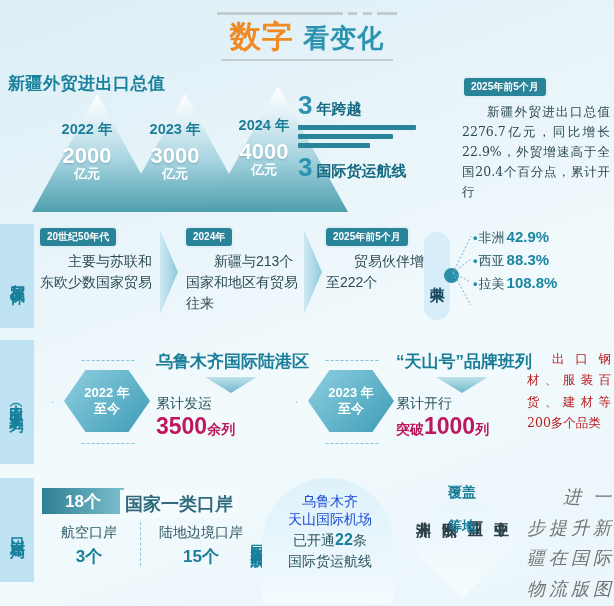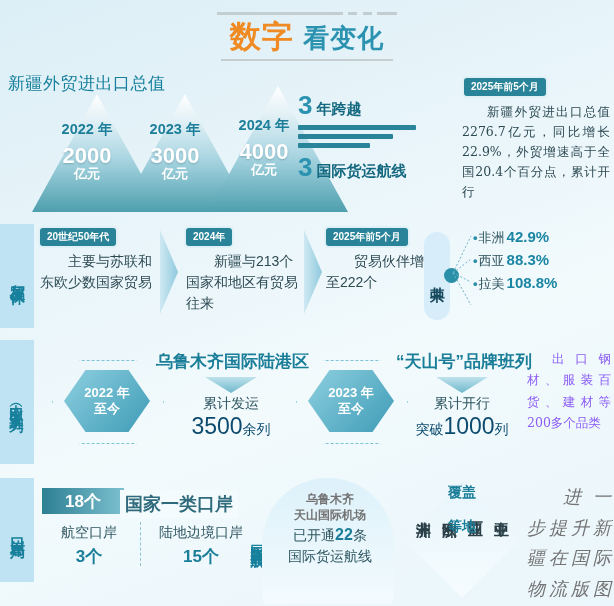--- a/index.html
+++ b/index.html
@@ -22,21 +22,21 @@
   .t-teal{color:#2b93b0;font-size:26px;}
   .badge{
     display:inline-block;background:#2a8499;color:#fff;font-weight:bold;
     font-size:10px;padding:2px 7px;border-radius:3px;
     box-shadow:0 0 0 2px #dff0f6;
   }
   .serif{font-family:"DejaVu Serif","Liberation Serif",serif;}
 
   
   .sec1{position:absolute;left:0;top:70px;width:470px;height:145px;}
-  .sec1 h2{position:absolute;left:8px;top:2px;margin:0;font-size:17px;font-weight:normal;color:#17809c;letter-spacing:.5px;}
+  .sec1 h2{position:absolute;left:8px;top:2px;margin:0;font-size:17px;font-weight:bold;color:#17809c;letter-spacing:.5px;}
   .mts{position:absolute;left:32px;top:22px;width:300px;height:120px;}
   .mt{position:absolute;bottom:0;width:130px;height:118px;
       background:linear-gradient(180deg,#ffffff 0%,#e3f1f6 22%,#a9d5e1 55%,#4e9fae 100%);
       clip-path:polygon(50% 0,100% 100%,0 100%);}
   .mt.m1{left:0;}
   .mt.m2{left:88px;}
   .mt.m3{left:176px;width:140px;height:126px;}
   .mlab{position:absolute;text-align:center;width:120px;}
   .mlab .yr{font-size:14.5px;font-weight:bold;color:#1c7e99;}
   .mlab .big{font-size:22px;font-weight:bold;color:#fff;line-height:1.05;margin-top:5px;
@@ -88,45 +88,45 @@
 
   
   .sec3{position:absolute;left:0;top:338px;width:614px;height:128px;}
   .hex{position:absolute;width:86px;height:62px;
      background:linear-gradient(135deg,#8ecfe0,#3e9cb6);
      clip-path:polygon(25% 0,75% 0,100% 50%,75% 100%,25% 100%,0 50%);
      display:flex;flex-direction:column;align-items:center;justify-content:center;
      color:#fff;font-size:13px;font-weight:bold;line-height:1.25;}
   .hexring{position:absolute;width:110px;height:82px;border:1px dashed #7fc3d6;
      clip-path:polygon(25% 0,75% 0,100% 50%,75% 100%,25% 100%,0 50%);}
-  .railblock{position:absolute;text-align:center;}
+  .railblock{position:absolute;text-align:left;}
   .railblock .h{font-size:17px;font-weight:bold;color:#1b7e99;white-space:nowrap;}
   .tri{width:52px;height:16px;margin:4px auto 2px;
      background:linear-gradient(180deg,#bfe2ec,#6fb8cc);
      clip-path:polygon(0 0,100% 0,50% 100%);}
   .railblock .sub{font-size:14px;color:#2d5560;}
-  .railblock .big{font-size:23px;font-weight:normal;color:#0c4a6e;line-height:1.2;}
+  .railblock .big{font-size:23px;font-weight:bold;color:#be185d;line-height:1.2;}
   .railblock .big small{font-size:14px;}
-  .note3{position:absolute;left:527px;top:348px;width:84px;font-size:12.5px;line-height:1.7;color:#8b5cf6;text-align:justify;text-indent:2em;}
+  .note3{position:absolute;left:527px;top:348px;width:84px;font-size:12.5px;line-height:1.7;color:#b91c1c;text-align:justify;text-indent:2em;}
 
   
   .sec4{position:absolute;left:0;top:472px;width:528px;height:134px;}
   .portnum{position:absolute;left:42px;top:16px;width:82px;height:26px;
      background:linear-gradient(90deg,#2d7f92,#7cc0d0);
      color:#fff;font-size:17px;font-weight:bold;display:flex;align-items:center;justify-content:center;}
   .portcap{position:absolute;left:120px;top:18px;background:#f4fbfd;color:#2f6b7c;
      font-size:18px;font-weight:bold;padding:2px 5px;}
   .portcol{position:absolute;text-align:center;color:#2d5560;}
   .portcol .t{font-size:14px;}
   .portcol .n{font-size:17px;font-weight:bold;color:#1b7e99;margin-top:3px;}
   .vdash{position:absolute;left:140px;top:50px;width:0;height:44px;border-left:1px dashed #8fc4d4;}
   .fan{position:absolute;left:262px;top:6px;width:132px;height:126px;border-radius:70px 70px 6px 6px;
      background:linear-gradient(180deg,#ddf1fa,#f3fbfe);}
   .airport{position:absolute;left:272px;top:20px;width:116px;text-align:center;}
-  .airport .h{font-size:12px;font-weight:bold;color:#737373;line-height:1.3;}
+  .airport .h{font-size:14px;font-weight:normal;color:#1d4ed8;line-height:1.3;}
   .airport .s{font-size:14px;color:#2d5560;margin-top:3px;}
   .airport .s b{color:#1b7e99;font-size:16px;}
   .diamond{position:absolute;left:404px;top:10px;width:116px;height:116px;
      background:linear-gradient(180deg,#e7f5fb,#f6fcfe);
      clip-path:polygon(50% 0,100% 50%,50% 100%,0 50%);}
   .cover{position:absolute;left:404px;top:12px;width:116px;text-align:center;}
   .cover .cap{font-size:14px;font-weight:bold;color:#1b7e99;}
   .cover .regs{display:flex;justify-content:center;gap:7px;margin:8px 0 6px;}
   .cover .regs span{writing-mode:vertical-rl;text-orientation:upright;font-size:15px;font-weight:bold;color:#2a3f47;letter-spacing:1px;}
   .note4{position:absolute;left:527px;top:482px;width:84px;font-size:18px;line-height:1.7;color:#737373;text-align:justify;text-indent:2em;font-style:italic;}

